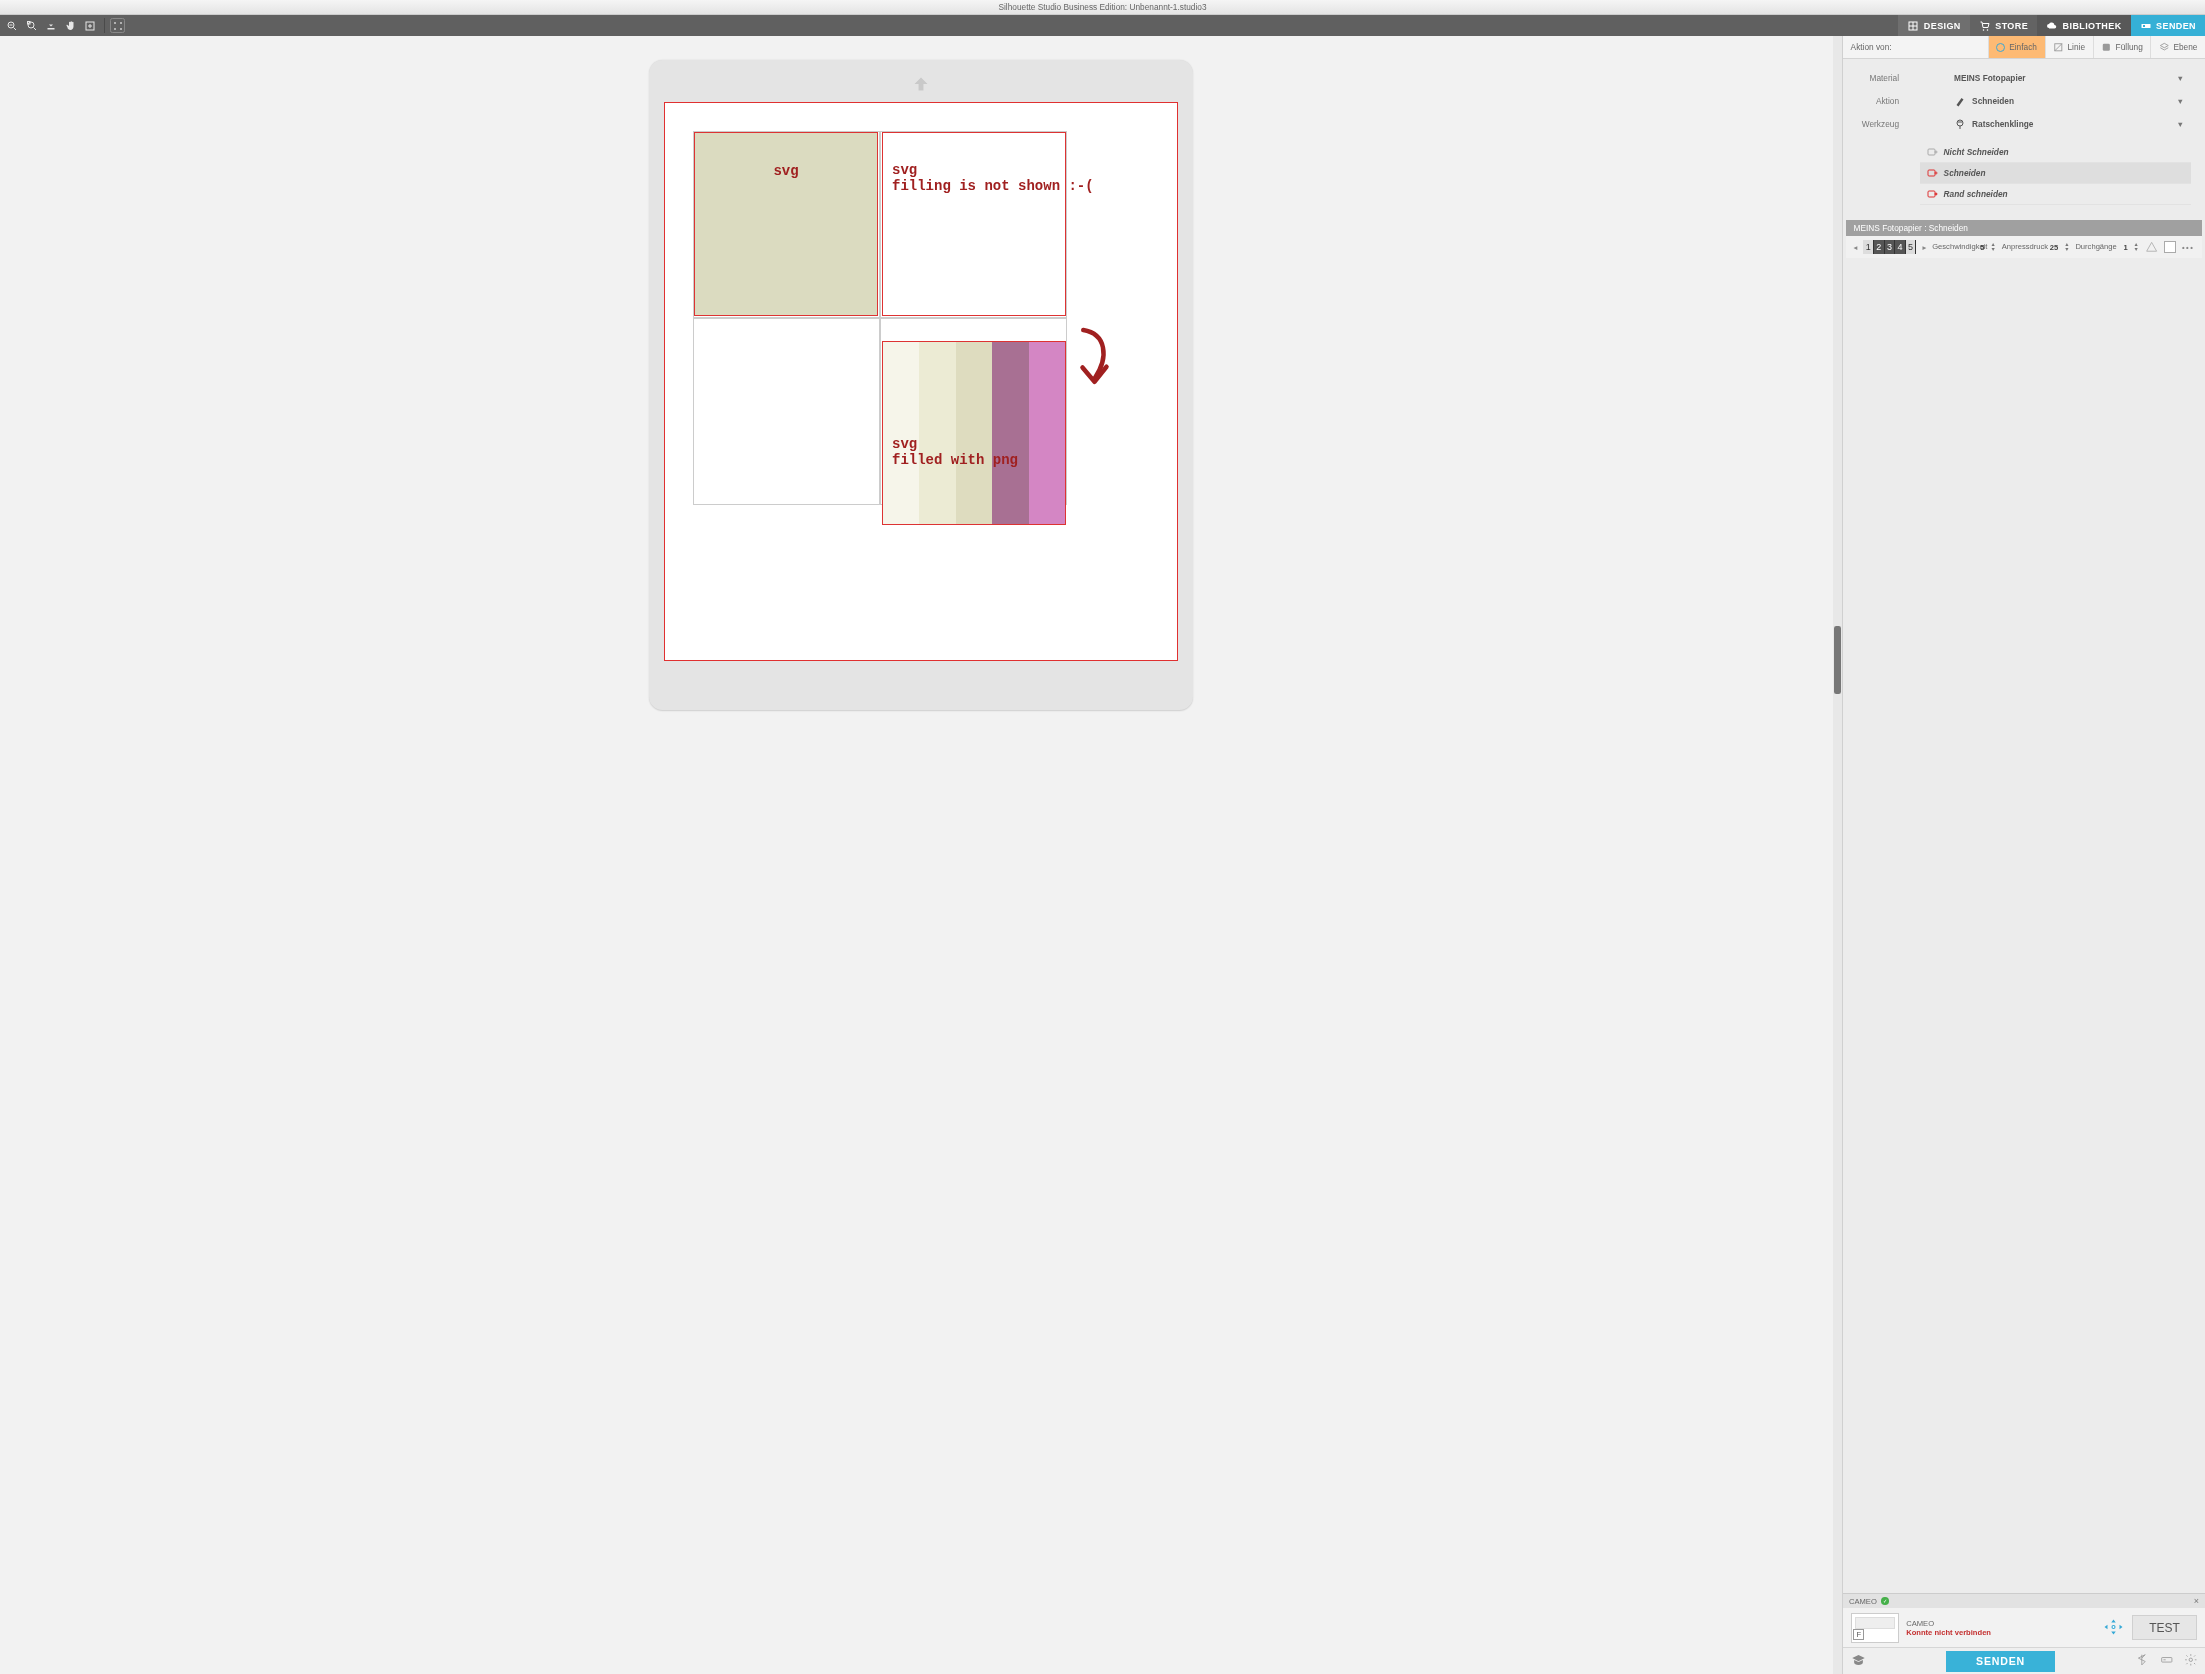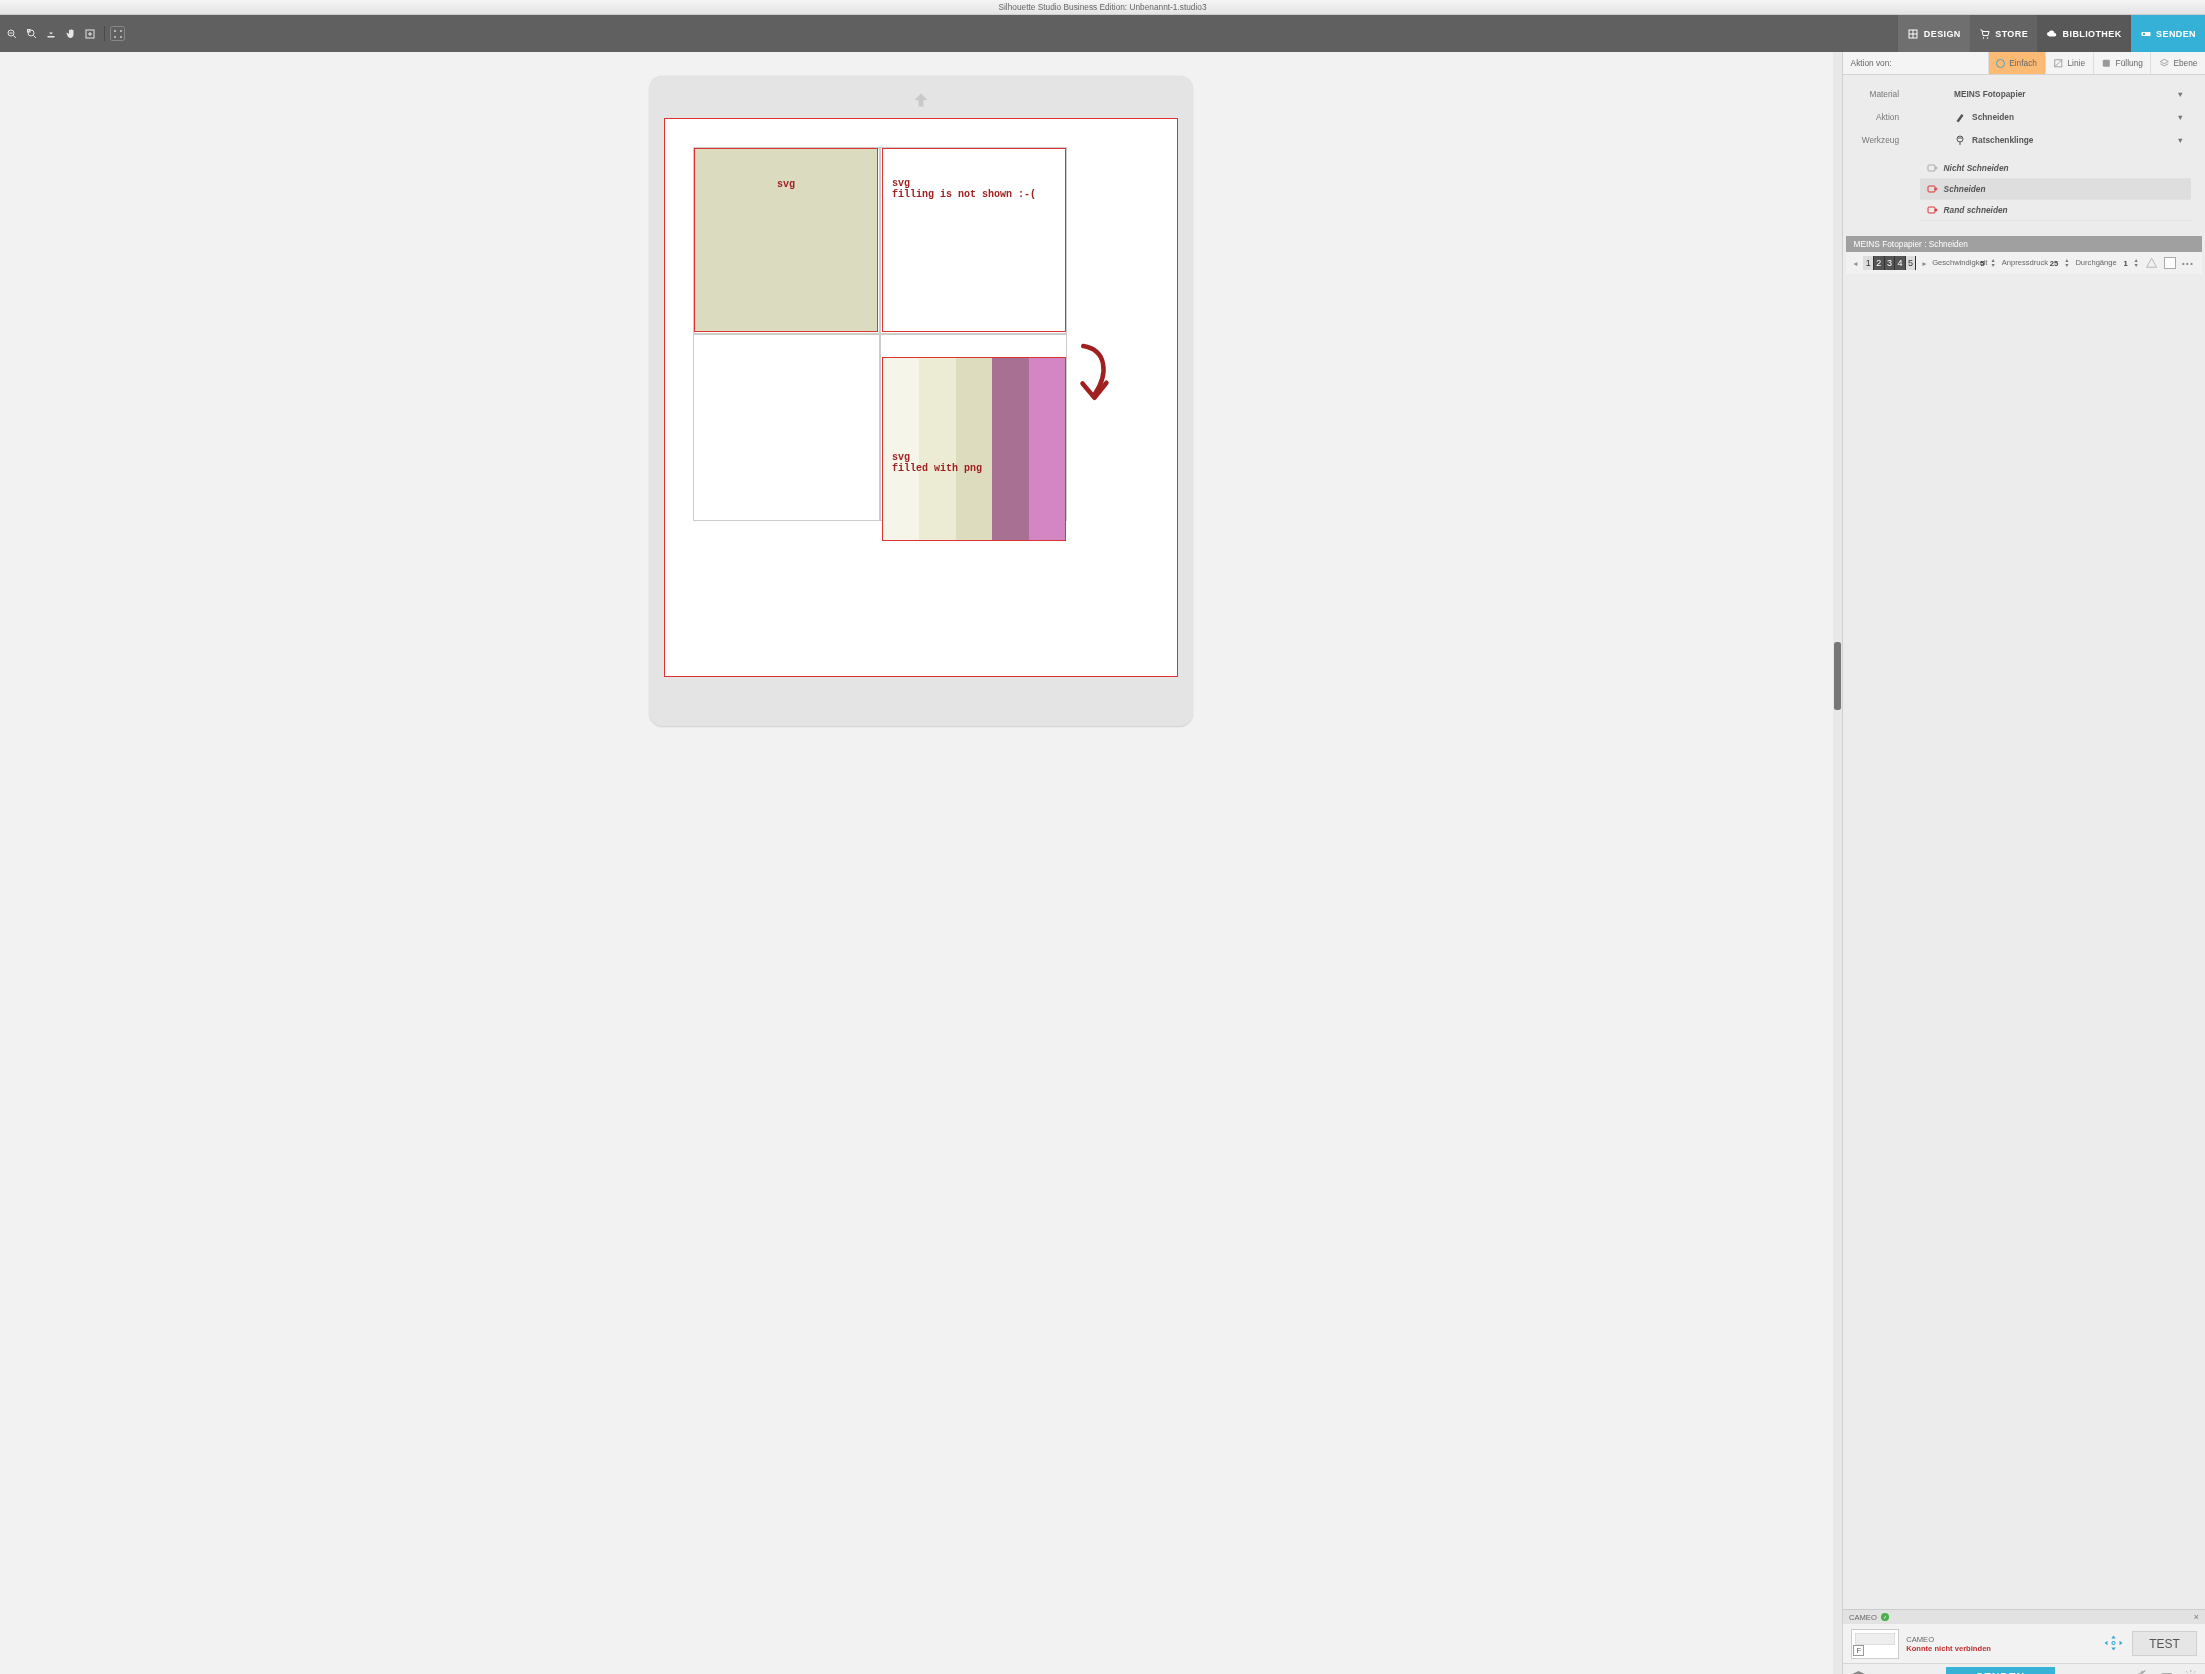--- a/index.html
+++ b/index.html
@@ -8,21 +8,21 @@
 
   
   .titlebar {
     height: 15px; background: linear-gradient(#f5f5f5,#e4e4e4);
     display:flex; justify-content:center; align-items:center;
     font-size:8.3px; color:#666; border-bottom:0.8px solid #ccc;
   }
 
   
   .toolbar {
-    height:37px; background:#606060; display:flex; align-items:stretch;
+    height:21px; background:#606060; display:flex; align-items:stretch;
     color:#eee;
   }
   .toolbar-left { display:flex; align-items:center; gap:4.5px; padding:0 4.5px; }
   .tool-icon { width:15px; height:15px; display:flex; align-items:center;justify-content:center; color:#e6e6e6; border-radius:2.3px; }
   .tool-sep { width:0.8px; height:15px; background:#4a4a4a; margin:0 1.5px; }
   .toolbar-right { margin-left:auto; display:flex; }
   .nav-tab {
     display:flex; align-items:center; gap:4.5px; padding:0 9px;
     font-size:9px; font-weight:600; letter-spacing:0.4px;
     color:#fff; cursor:pointer;
@@ -43,21 +43,21 @@
     position:relative;
   }
   .arrow-up { position:absolute; top:15px; left:50%; transform:translateX(-50%); color:#c9c9c9; }
   .page {
     margin-top:27px; width:100%; height:559px; background:#fff;
     position:relative;
   }
   .red-border { position:absolute; inset:0; border:0.8px solid #e03030; pointer-events:none; }
   .grid-cell { position:absolute; border:0.8px solid #ccc; }
   .obj { position:absolute; border:1.1px solid #d33; }
-  .obj-label { font-family:"Courier New", monospace; font-size:10px; color:#a02020; white-space:pre; padding:3px 4.5px; font-weight:bold; }
+  .obj-label { font-family:"Courier New", monospace; font-size:14px; color:#a02020; white-space:pre; padding:3px 4.5px; font-weight:bold; }
   .fill-khaki { background:#dbdbc0; }
   .png-stripes { display:flex; width:100%; height:100%; }
   .png-stripes div { flex:1; }
   .hand-arrow { position:absolute; color:#a02020; }
 
   .vscroll { position:absolute; right:0; top:0; bottom:0; width:9px; background:#e8e8e8; }
   .vscroll-thumb { position:absolute; left:0.8px; right:0.8px; top:36%; height:68px; background:#777; border-radius:2.3px; }
 
   
   .panel { width:363px; background:#ececec; border-left:0.8px solid #d0d0d0; display:flex; flex-direction:column; }

